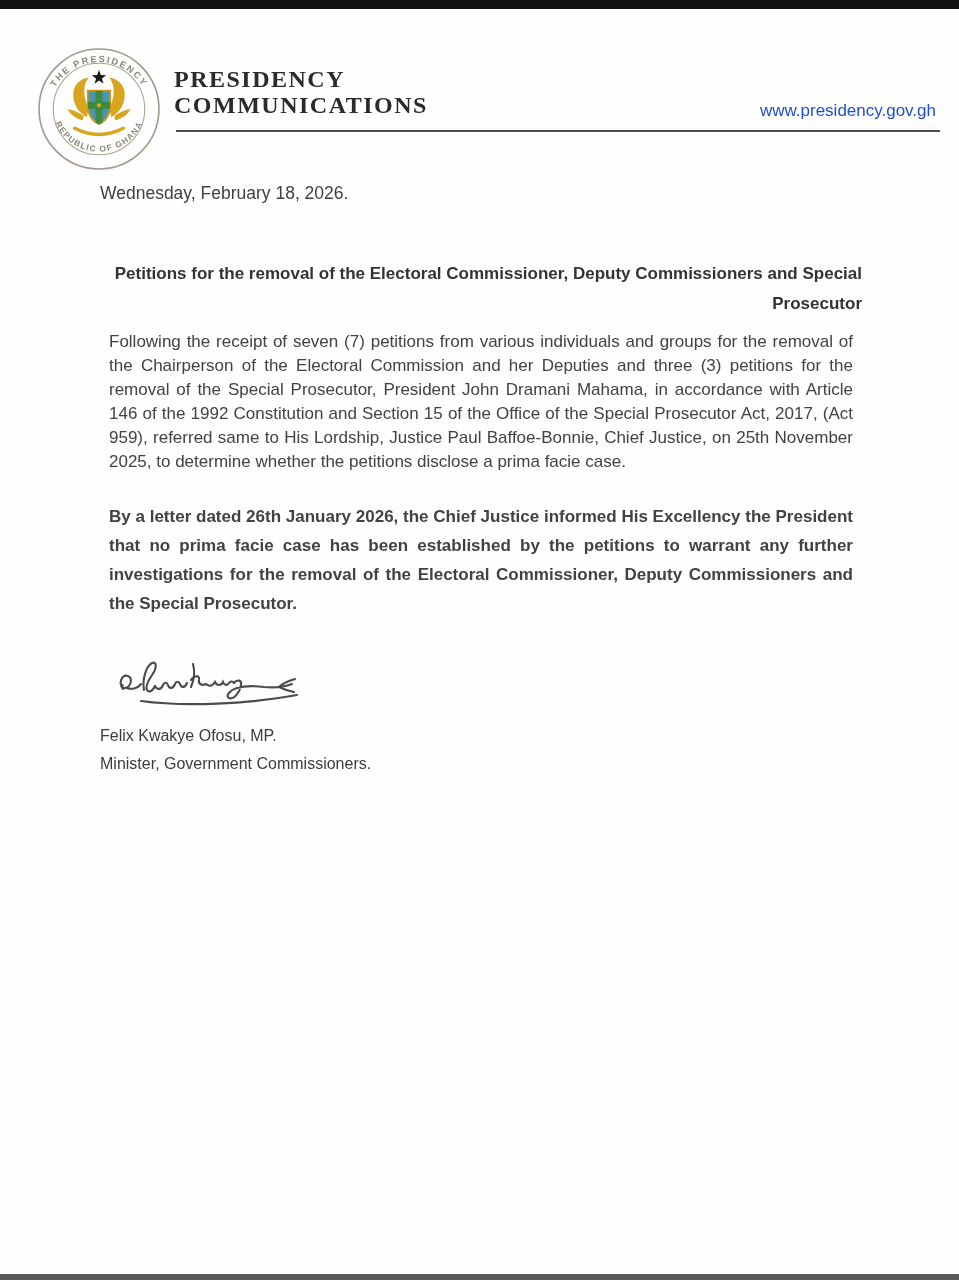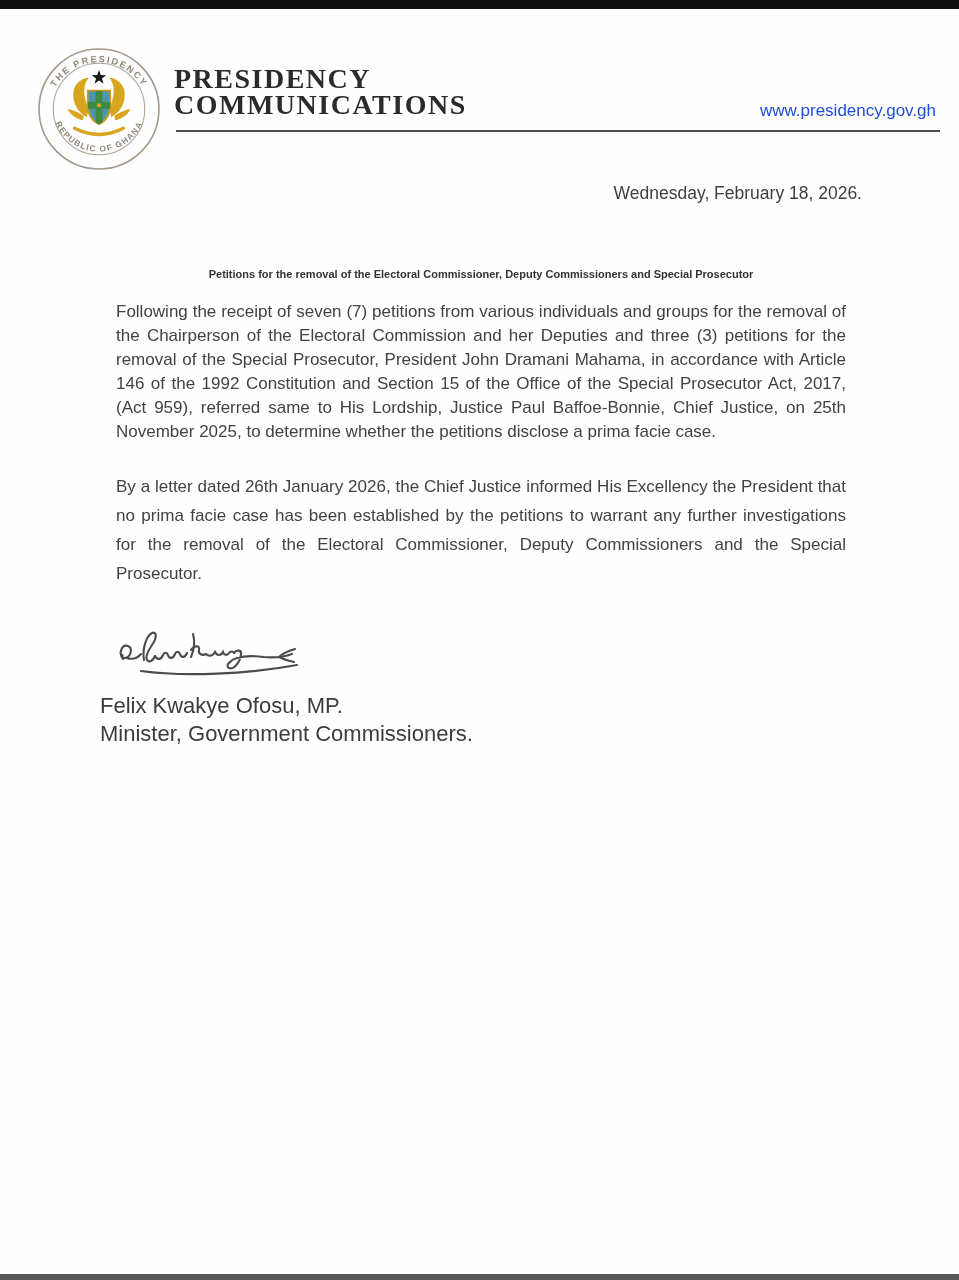--- a/index.html
+++ b/index.html
@@ -12,38 +12,38 @@
     color:#3f3f3f;
     overflow:hidden;
   }
   .top-bar{position:absolute;top:0;left:0;width:100%;height:9px;background:#111;}
   .bottom-bar{position:absolute;bottom:0;left:0;width:100%;height:6px;background:#58585a;}
 
   
   .seal{position:absolute;left:36px;top:46px;width:126px;height:126px;}
   .brand{position:absolute;left:174px;top:66px;
     font-family:"Liberation Serif",serif;font-weight:700;
-    font-size:28px;line-height:26px;letter-spacing:1.5px;color:#2b2b2b;}
+    font-size:24px;line-height:26px;letter-spacing:1.5px;color:#2b2b2b;}
   .site-url{position:absolute;right:23px;top:101px;font-size:17px;color:#1d4ed8;}
   .header-rule{position:absolute;left:176px;right:19px;top:130px;border-top:2px solid #4e4e4e;}
 
   
   main{position:absolute;left:100px;right:97px;top:0;}
-  .date-line{margin-top:183px;text-align:right;font-size:17.5px;color:#3f3f3f;}
+  .date-line{margin-top:183px;font-size:17.5px;color:#3f3f3f;}
   .doc-title{
     margin:55px auto 9px auto;max-width:780px;
-    font-size:11px;font-weight:700;text-align:center;color:#333;
+    font-size:17px;font-weight:700;text-align:right;color:#333;
     line-height:30px;
   }
-  .para{font-size:17px;text-align:justify;color:#424242;margin:16px;}
+  .para{font-size:17px;text-align:justify;color:#424242;margin:9px;}
   .para-1{margin-top:11px;line-height:24px;}
-  .para-2{margin-top:28px;line-height:29px;}
+  .para-2{margin-top:28px;line-height:29px;font-weight:bold;}
 
   .signature{margin-top:34px;margin-left:14px;display:block;}
-  .signoff{margin-top:8px;font-size:22px;line-height:28px;color:#3c3c3c;}
+  .signoff{margin-top:8px;font-size:16px;line-height:28px;color:#3c3c3c;}
 </style>
 </head>
 <body>
 
 <div class="page">
   <div class="top-bar"></div>
 
   <svg class="seal" viewBox="0 0 124 124">
     <circle cx="62" cy="62" r="59" fill="none" stroke="#a39a8a" stroke-width="1.6"></circle>
     <circle cx="62" cy="62" r="45" fill="none" stroke="#aaa193" stroke-width="1"></circle>

